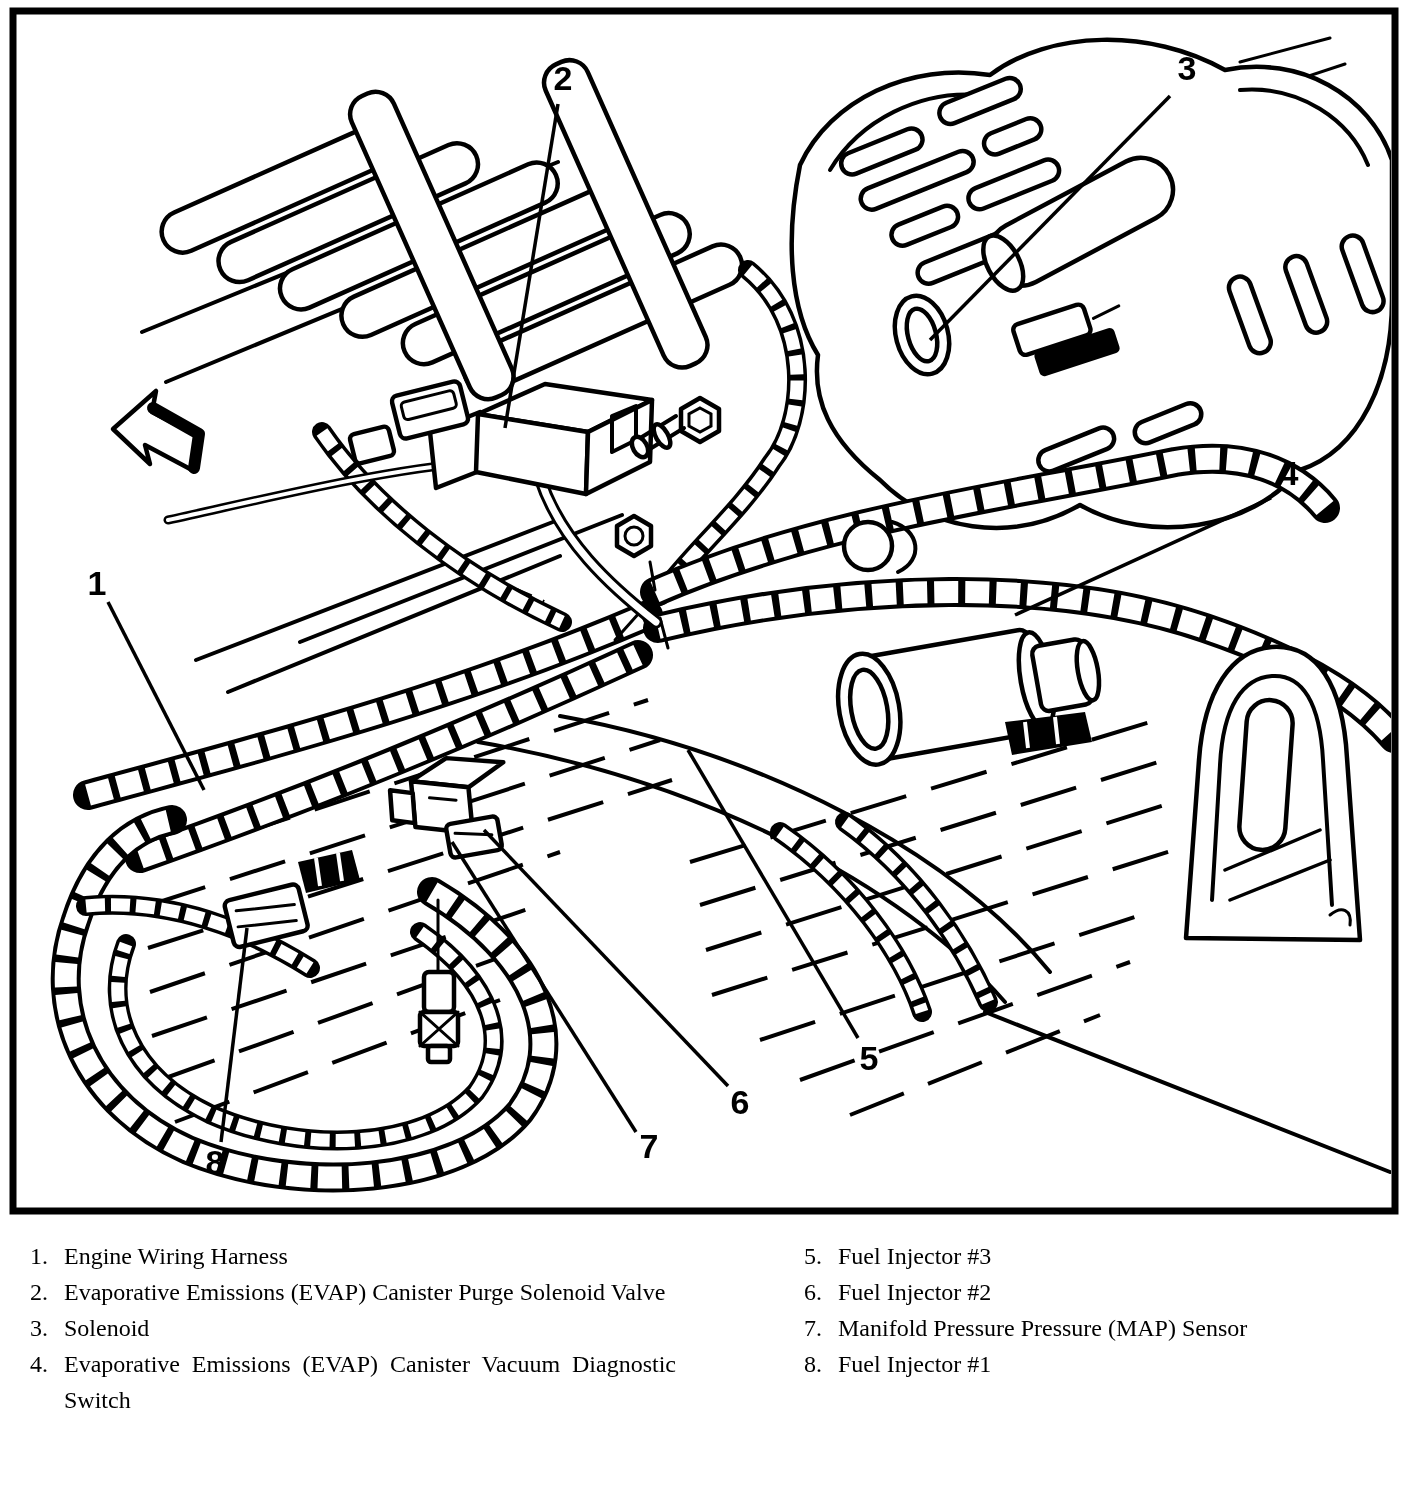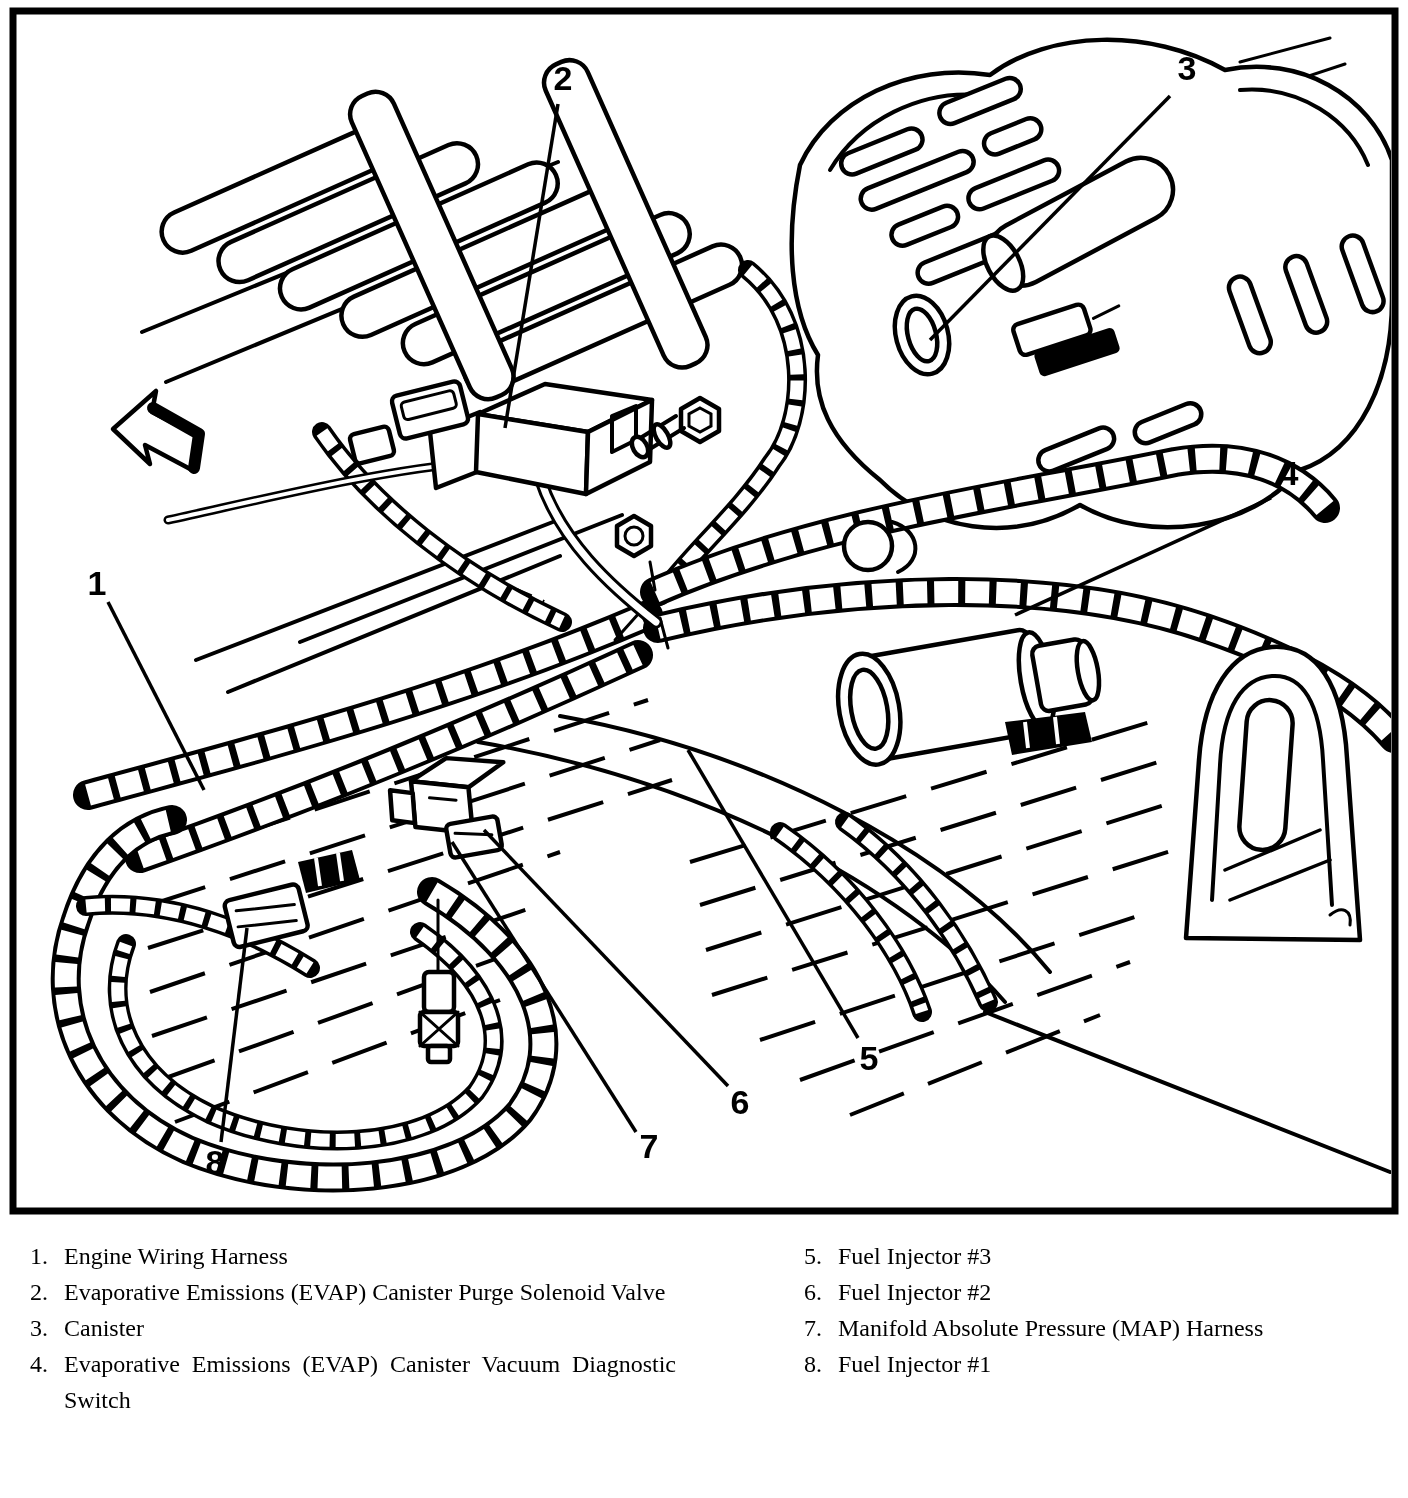--- a/index.html
+++ b/index.html
@@ -321,39 +321,39 @@
         <div class="li">
           <span class="num">1.</span>
           <span class="txt">Engine Wiring Harness</span>
         </div>
         <div class="li">
           <span class="num">2.</span>
           <span class="txt">Evaporative Emissions (EVAP) Canister Purge Solenoid Valve</span>
         </div>
         <div class="li">
           <span class="num">3.</span>
-          <span class="txt">Canister</span>
+          <span class="txt">Solenoid</span>
         </div>
         <div class="li">
           <span class="num">4.</span>
           <span class="txt">Evaporative Emissions (EVAP) Canister Vacuum Diagnostic Switch</span>
         </div>
       </div>
       <div class="legend-col-right">
         <div class="li">
           <span class="num">5.</span>
           <span class="txt">Fuel Injector #3</span>
         </div>
         <div class="li">
           <span class="num">6.</span>
           <span class="txt">Fuel Injector #2</span>
         </div>
         <div class="li">
           <span class="num">7.</span>
-          <span class="txt">Manifold Absolute Pressure (MAP) Harness</span>
+          <span class="txt">Manifold Pressure Pressure (MAP) Sensor</span>
         </div>
         <div class="li">
           <span class="num">8.</span>
           <span class="txt">Fuel Injector #1</span>
         </div>
       </div>
     </div>
   </div>
 </div>
 

